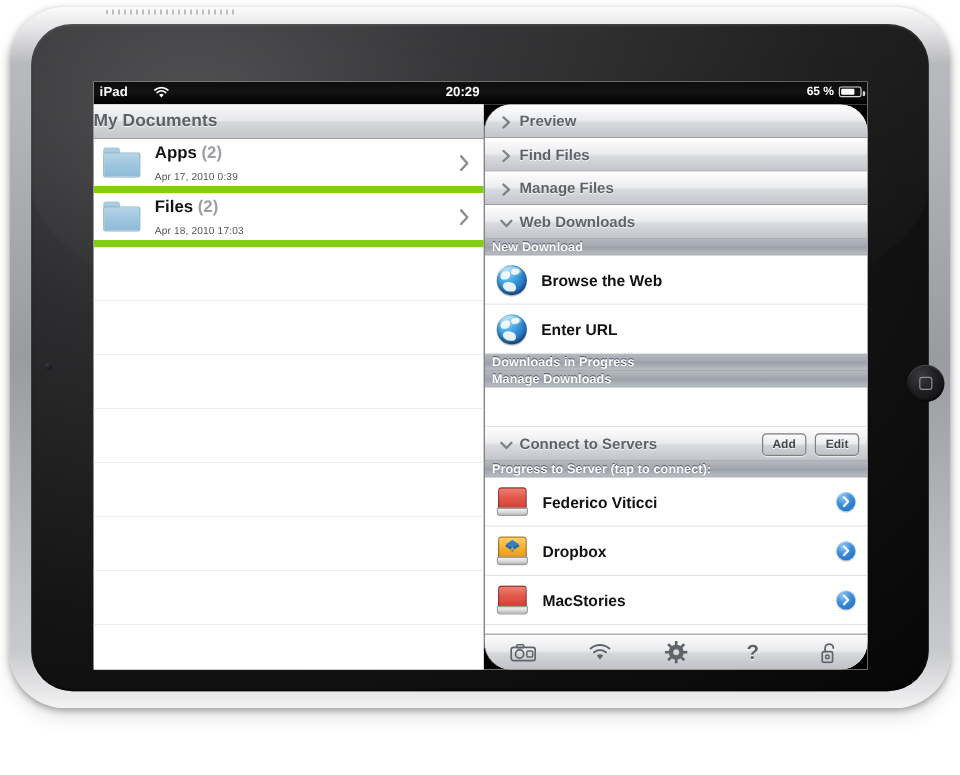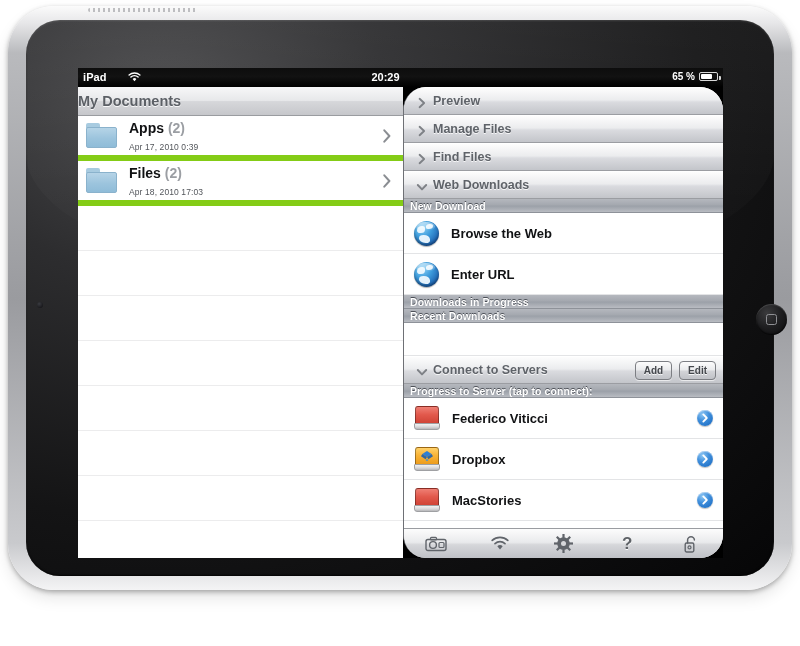--- a/index.html
+++ b/index.html
@@ -370,30 +370,30 @@
             </span>
             <span class="lbl">Preview</span>
           </div>
 
           <div class="accordion-bar">
             <span class="acc-chev">
               <svg width="12" height="12" viewBox="0 0 12 12">
                   <path d="M3.6 1.8 L8.1 6 L3.6 10.2" stroke="#7e8186" stroke-width="1.9" fill="none" stroke-linecap="round" stroke-linejoin="round"></path>
                 </svg>
             </span>
-            <span class="lbl">Manage Files</span>
+            <span class="lbl">Find Files</span>
           </div>
 
           <div class="accordion-bar">
             <span class="acc-chev">
               <svg width="12" height="12" viewBox="0 0 12 12">
                   <path d="M3.6 1.8 L8.1 6 L3.6 10.2" stroke="#7e8186" stroke-width="1.9" fill="none" stroke-linecap="round" stroke-linejoin="round"></path>
                 </svg>
             </span>
-            <span class="lbl">Find Files</span>
+            <span class="lbl">Manage Files</span>
           </div>
 
           <div class="accordion-bar">
             <span class="acc-chev">
               <svg width="12" height="12" viewBox="0 0 12 12">
                   <path d="M1.8 4.0 L6 8.4 L10.2 4.0" stroke="#7e8186" stroke-width="1.9" fill="none" stroke-linecap="round" stroke-linejoin="round"></path>
                 </svg>
             </span>
             <span class="lbl">Web Downloads</span>
           </div>
@@ -420,21 +420,21 @@
                 <span class="gloss"></span>
             </span>
             <span class="ir-label">Enter URL</span>
           </div>
 
           <div class="section-header">
             <span class="sh-text">Downloads in Progress</span>
           </div>
 
           <div class="section-header">
-            <span class="sh-text">Recent Downloads</span>
+            <span class="sh-text">Manage Downloads</span>
           </div>
 
           <div style="height:33px;background:#fff;border-bottom:1px solid #e3e4e6;"></div>
 
           <div class="accordion-bar">
             <span class="acc-chev">
               <svg width="12" height="12" viewBox="0 0 12 12">
                   <path d="M1.8 4.0 L6 8.4 L10.2 4.0" stroke="#7e8186" stroke-width="1.9" fill="none" stroke-linecap="round" stroke-linejoin="round"></path>
                 </svg>
             </span>

